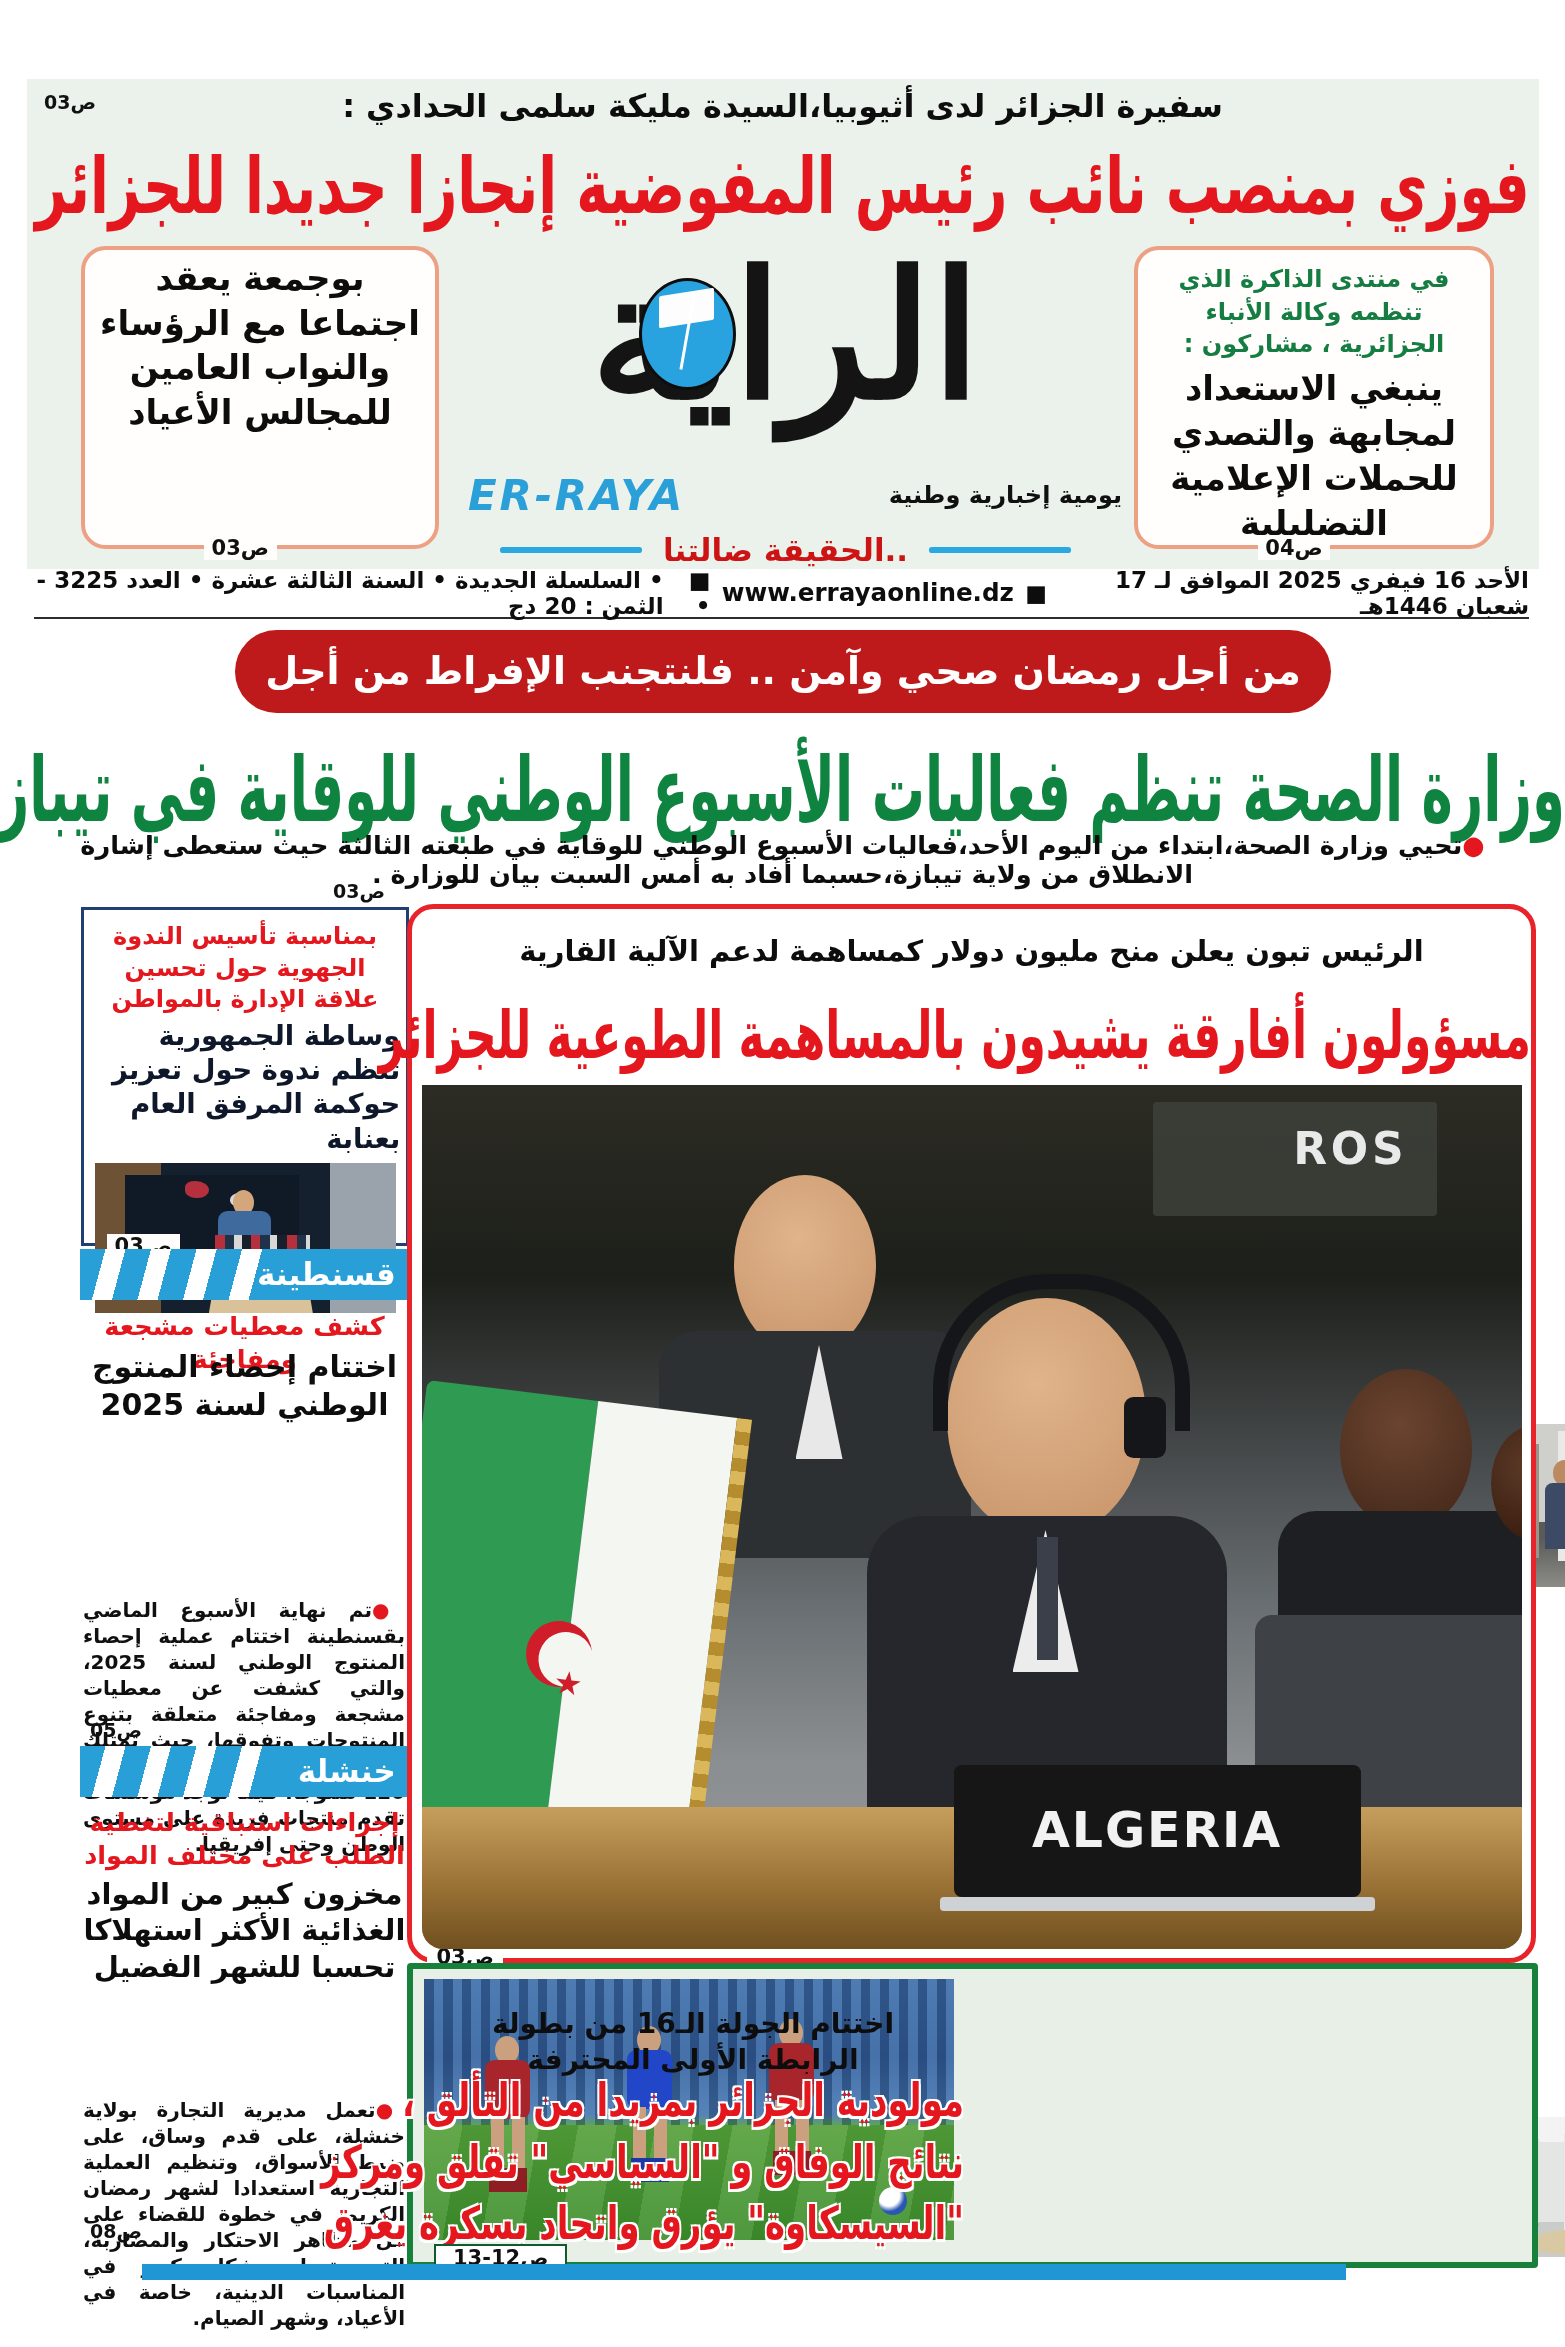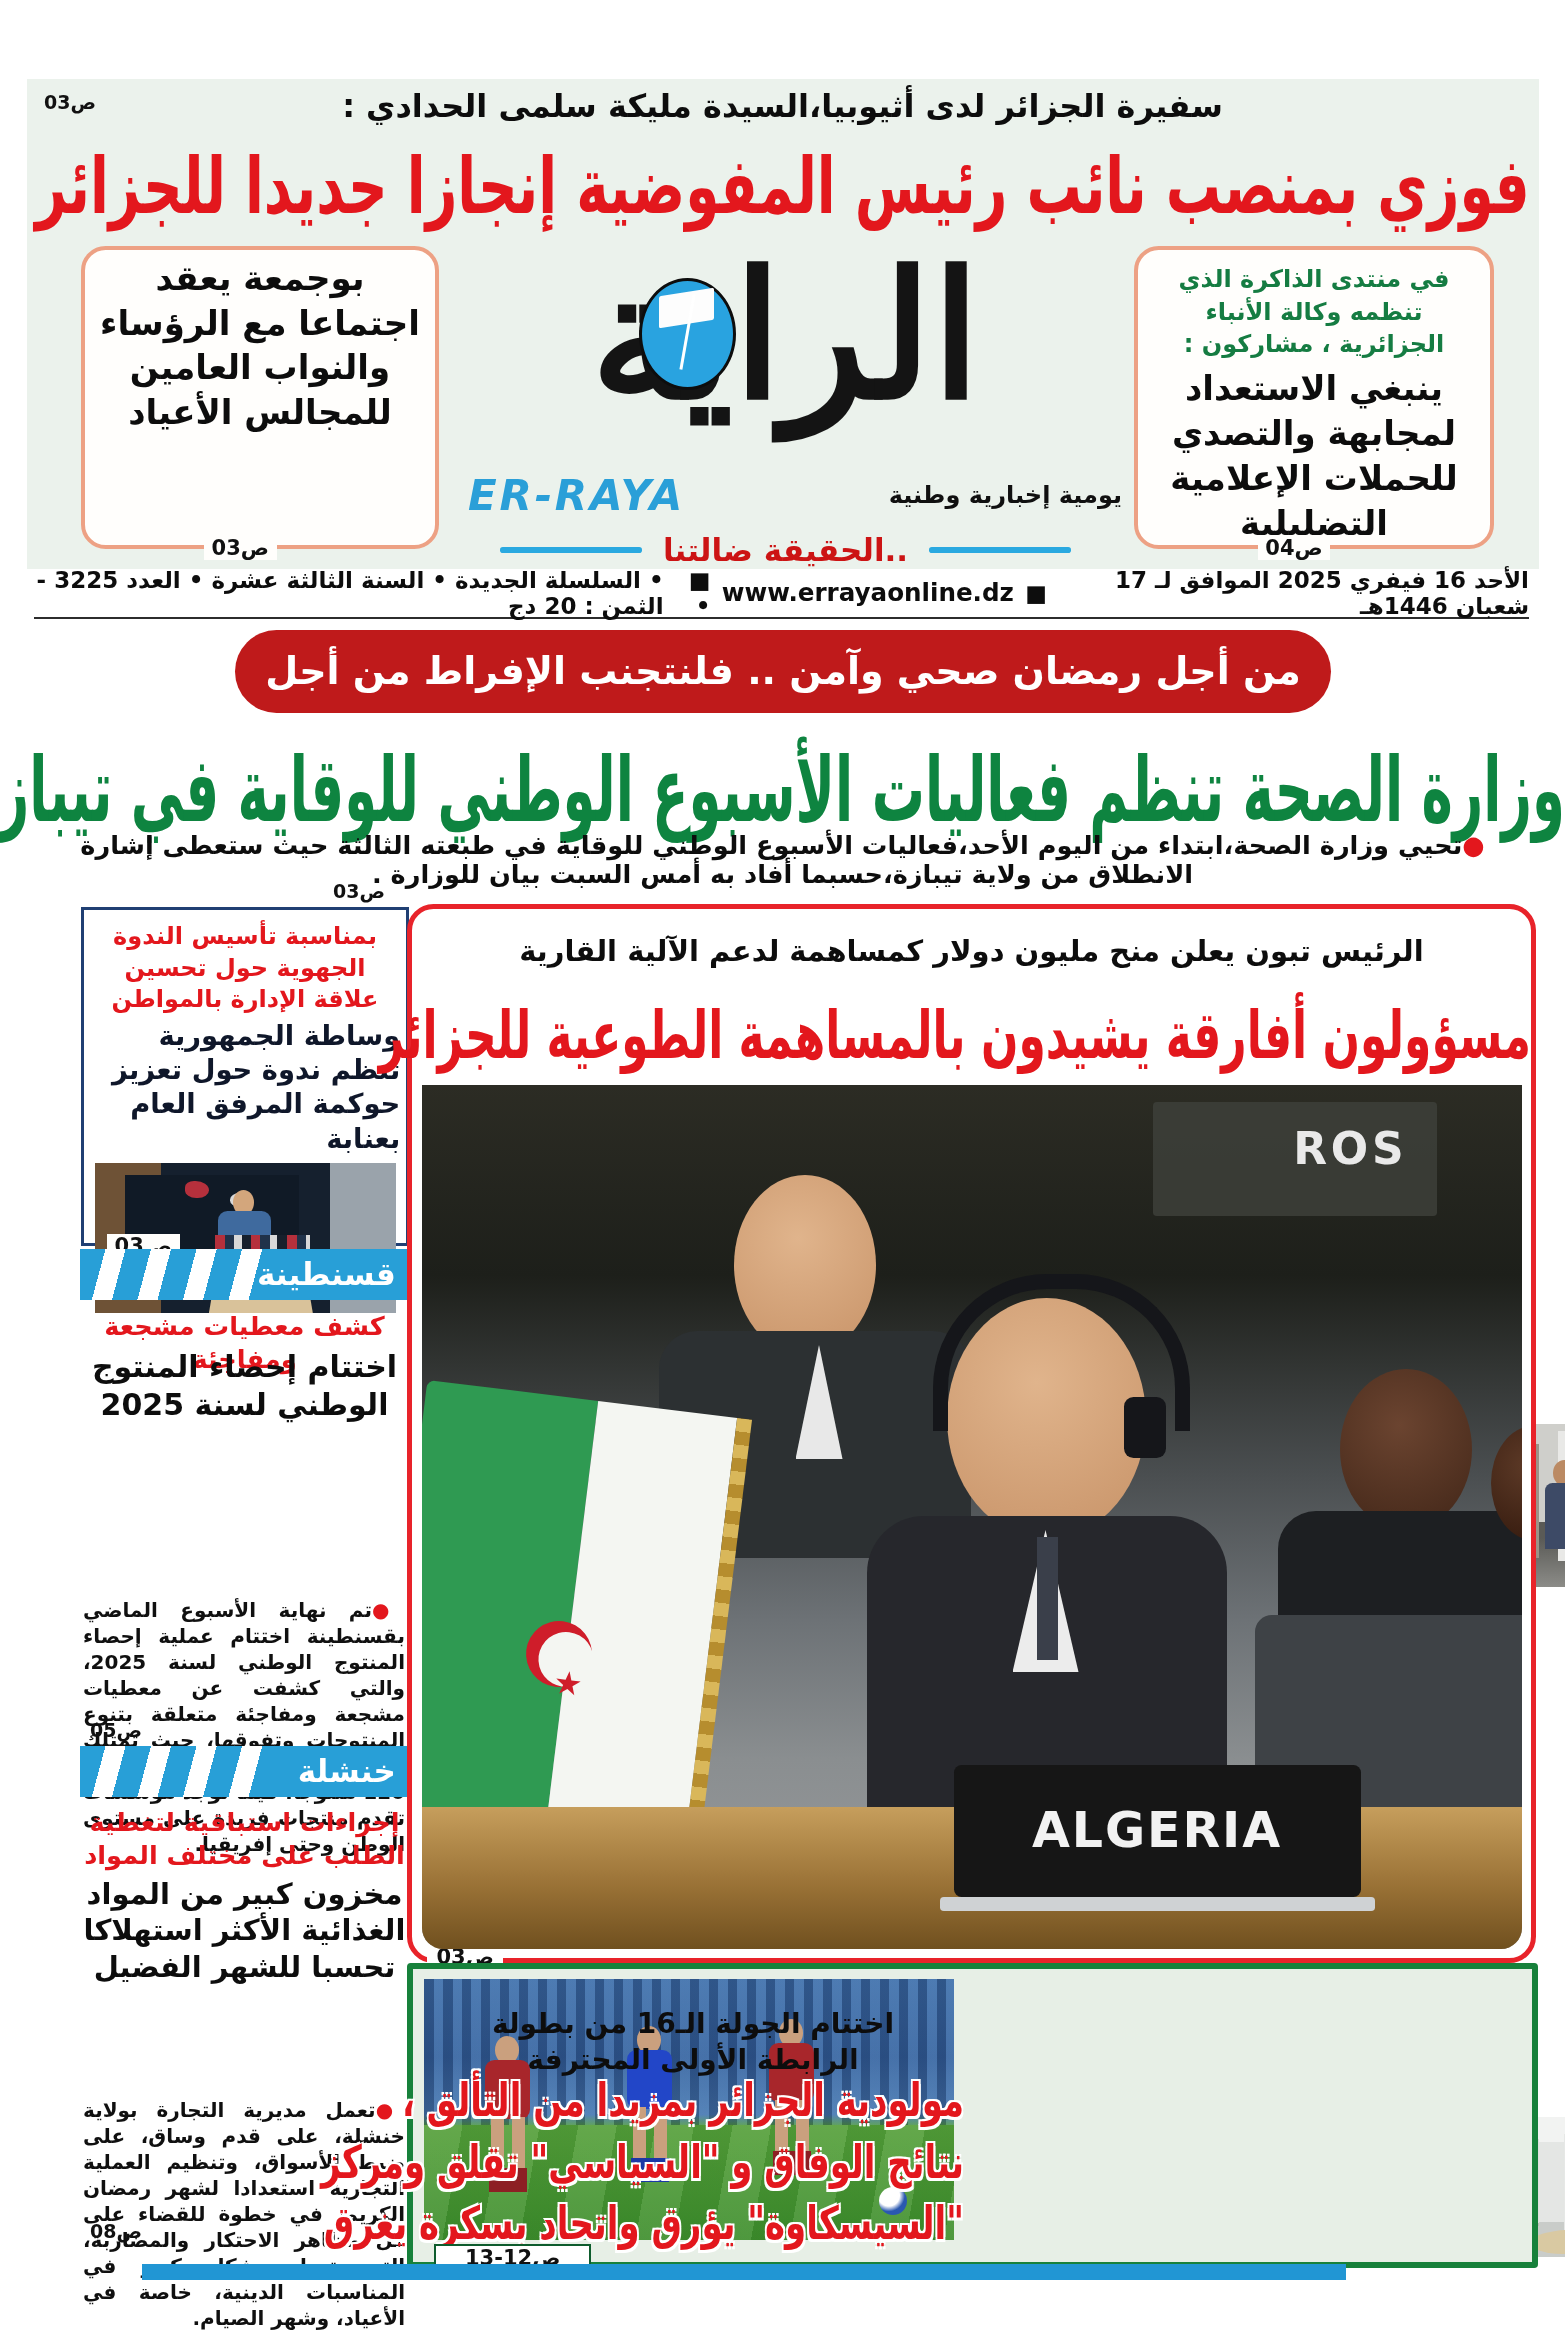--- a/index.html
+++ b/index.html
@@ -111,21 +111,21 @@
   .nameplate span{color:#f2f2f2;font-size:49px;font-weight:bold;letter-spacing:1.9px;direction:ltr;text-align:right;}
   .plate-base{position:absolute;right:147px;bottom:38px;width:435px;height:13.2px;background:#cfd2d4;border-radius:3.8px;z-index:7;}
 
   
   .sports-box{left:407px;top:1963px;width:1119px;height:293px;border:6.6px solid #17813b;background:#e7efe6;border-radius:3.8px;}
   .sports-kick{position:absolute;right:587px;left:28px;top:24.6px;font-size:28px;line-height:1.3;font-weight:bold;color:#0d0d0d;text-align:center;margin-top:12px;}
   .sp-line{position:absolute;right:568px;left:19px;font-size:34px;font-weight:bold;color:#e3171d;text-align:center;
      transform:scaleY(1.35);transform-origin:center top;white-space:nowrap;
      text-shadow:1.9px 1.9px 0 #fff,-1.9px -1.9px 0 #fff,1.9px -1.9px 0 #fff,-1.9px 1.9px 0 #fff;}
   .sp-l0{top:104px;} .sp-l1{top:166px;} .sp-l2{top:227px;}
-  .sports-pref{position:absolute;left:21px;bottom:-9.5px;background:#fff;border:2.8px solid #0e5c2d;padding:0 29px;font-size:21px;font-weight:bold;color:#111;}
+  .sports-pref{position:absolute;left:21px;bottom:-9.5px;background:#fff;border:2.8px solid #0e5c2d;padding:0 17px;font-size:21px;font-weight:bold;color:#111;}
   .foot-photo{position:absolute;left:11.4px;top:9.5px;width:530px;height:261px;overflow:hidden;background:
      linear-gradient(180deg,#3f6fa8 0%,#35619b 30%,#4a7ab0 52%,#57a13c 56%,#3f8f2e 100%);}
   .fence{position:absolute;left:0;right:0;top:0;height:56%;
      background:repeating-linear-gradient(90deg,rgba(20,40,80,.35) 0 9.5px,rgba(120,160,210,.25) 9.5px 19px);}
   .pitch-str{position:absolute;left:0;right:0;bottom:0;height:44%;
      background:repeating-linear-gradient(100deg,rgba(255,255,255,.08) 0 38px,rgba(0,60,0,.10) 38px 76px);}
   .player{position:absolute;}
   .p-head{position:absolute;left:13.2px;top:0;width:24.6px;height:28px;background:#caa07e;border-radius:50%;}
   .p-torso{position:absolute;left:3.8px;top:24.6px;width:45px;height:59px;border-radius:9.5px;}
   .p-legs{position:absolute;left:9.5px;top:81px;width:34px;height:57px;

